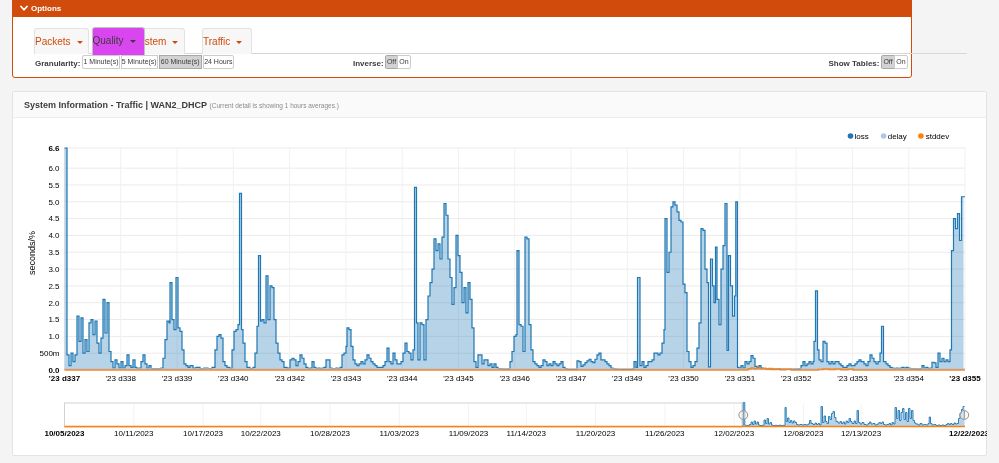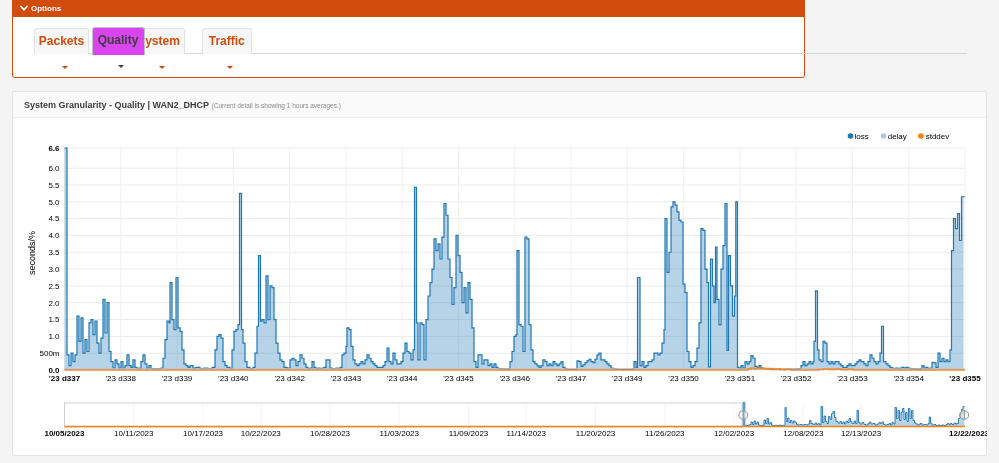--- a/index.html
+++ b/index.html
@@ -1,18 +1,18 @@
 <!DOCTYPE html>
 <html><head><meta charset="utf-8"><style>
 *{margin:0;padding:0;box-sizing:border-box}
 html,body{width:999px;height:463px;background:#f4f4f4;font-family:"Liberation Sans",sans-serif;position:relative;overflow:hidden}
-.panel1{position:absolute;left:12px;top:0;width:793px;height:78px;background:#fff;border:1px solid #d14c0c;border-radius:0 0 3px 3px}
+.panel1{position:absolute;left:12px;top:0;width:900px;height:78px;background:#fff;border:1px solid #d14c0c;border-radius:0 0 3px 3px}
 .p1head{position:absolute;left:-1px;top:-1px;right:-1px;height:17px;background:#d14c0c;color:#fff;font-size:8px;font-weight:bold;line-height:17px;padding-left:8px}
 .tabs{position:absolute;left:21px;top:26px;width:933px;height:27px;border-bottom:1px solid #d8d8d8}
-.tab{position:absolute;top:1px;height:26px;border:1px solid #e2e2e2;border-bottom:none;border-radius:3px 3px 0 0;background:#f7f7f7;color:#d14c0c;font-size:12px;font-weight:bold;text-align:center;line-height:25px}
+.tab{position:absolute;top:1px;height:26px;border:1px solid #e2e2e2;border-bottom:none;border-radius:3px 3px 0 0;background:#f7f7f7;color:#d14c0c;font-size:10px;font-weight:normal;text-align:left;line-height:25px}
 .tab.active{background:#d946ef;border-color:#c2c2c2;top:0;height:28px;color:#3c3c3c;z-index:2}
 .caret{display:inline-block;vertical-align:1.5px;margin-left:6px;width:0;height:0;border-left:3px solid transparent;border-right:3px solid transparent;border-top:3.5px solid #d14c0c}
 .tab.active .caret{border-top-color:#3c3c3c}
 .ctl{position:absolute;top:53px;left:0;width:973px;height:19px;color:#3c3c3c}
 .lbl{font-weight:bold;position:absolute;top:4.5px;font-size:8px;white-space:nowrap}
 .btn{position:absolute;top:0.5px;height:14.5px;border:1px solid #ccc;background:#fff;color:#3c3c3c;font-size:7px;line-height:12.5px;text-align:center;white-space:nowrap}
 .btn.sel{background:#d2d2d2;border-color:#a8a8a8}
 .panel2{position:absolute;left:12px;top:91px;width:975px;height:365px;background:#fff;border:1px solid #e3e3e3;border-radius:2px}
 .p2head{position:absolute;left:0;top:0;right:0;height:26px;background:#fafafa;border-bottom:1px solid #ededed;line-height:26px;padding-left:11px;font-size:9px;color:#3c3c3c}
 .p2head b{font-weight:bold}
@@ -22,23 +22,36 @@
 <div class="panel1">
  <div class="p1head"><svg width="8" height="7" style="vertical-align:-1px;margin-right:3px">
         <path d="M1,1.5 L4,4.8 L7,1.5" stroke="#fff" stroke-width="1.7" fill="none" stroke-linecap="round"></path>
       </svg>Options</div>
  <div class="tabs">
   <div class="tab" style="left:0;width:55px">Packets<span class="caret"></span></div>
   <div class="tab active" style="left:57.5px;width:53px">Quality<span class="caret"></span></div>
   <div class="tab" style="left:98px;width:53px">System<span class="caret"></span></div>
   <div class="tab" style="left:168px;width:49.5px">Traffic<span class="caret"></span></div>
  </div>
+ <div class="ctl">
+  <span class="lbl" style="left:22px">Granularity:</span>
+  <span class="btn" style="left:69.4px;width:37.2px;border-radius:2px 0 0 2px">1 Minute(s)</span>
+  <span class="btn" style="left:107.6px;width:37.2px">5 Minute(s)</span>
+  <span class="btn sel" style="left:145.8px;width:42.8px">60 Minute(s)</span>
+  <span class="btn" style="left:189.6px;width:31.5px;border-radius:0 2px 2px 0">24 Hours</span>
+  <span class="lbl" style="left:340px">Inverse:</span>
+  <span class="btn sel" style="left:372px;width:13px;border-radius:2px 0 0 2px">Off</span>
+  <span class="btn" style="left:384px;width:14px;border-radius:0 2px 2px 0">On</span>
+  <span class="lbl" style="left:815.5px">Show Tables:</span>
+  <span class="btn sel" style="left:868px;width:14px;border-radius:2px 0 0 2px">Off</span>
+  <span class="btn" style="left:881px;width:14px;border-radius:0 2px 2px 0">On</span>
+ </div>
 </div>
 <div class="panel2">
- <div class="p2head"><b>System Granularity - Quality | WAN2_DHCP</b> <span class="sm">(Current detail is showing 1 hours averages.)</span></div>
+ <div class="p2head"><b>System Information - Traffic | WAN2_DHCP</b> <span class="sm">(Current detail is showing 1 hours averages.)</span></div>
 </div>
 <svg width="975" height="338" style="position:absolute;left:12px;top:117px">
 <g stroke="#ebebeb" stroke-width="1">
       <line x1="52.5" y1="253.0" x2="953.0" y2="253.0"></line>
       <line x1="52.5" y1="236.18" x2="953.0" y2="236.18"></line>
       <line x1="52.5" y1="219.36" x2="953.0" y2="219.36"></line>
       <line x1="52.5" y1="202.54" x2="953.0" y2="202.54"></line>
       <line x1="52.5" y1="185.72" x2="953.0" y2="185.72"></line>
       <line x1="52.5" y1="168.9" x2="953.0" y2="168.9"></line>
       <line x1="52.5" y1="152.08" x2="953.0" y2="152.08"></line>

